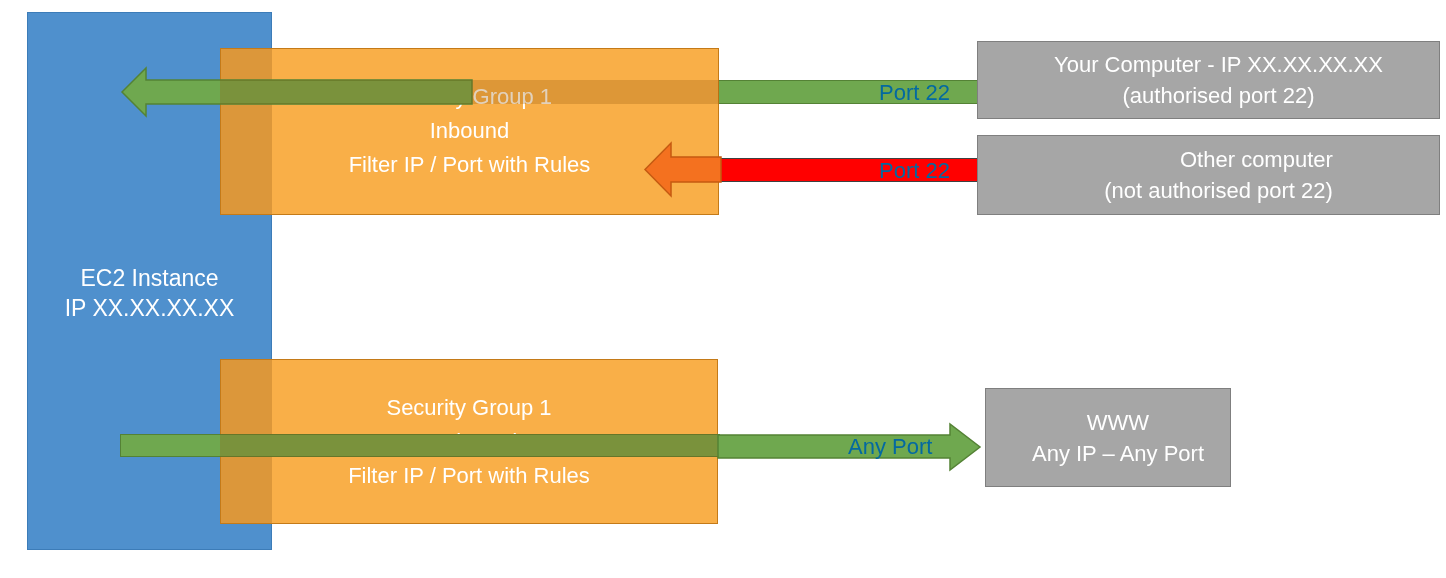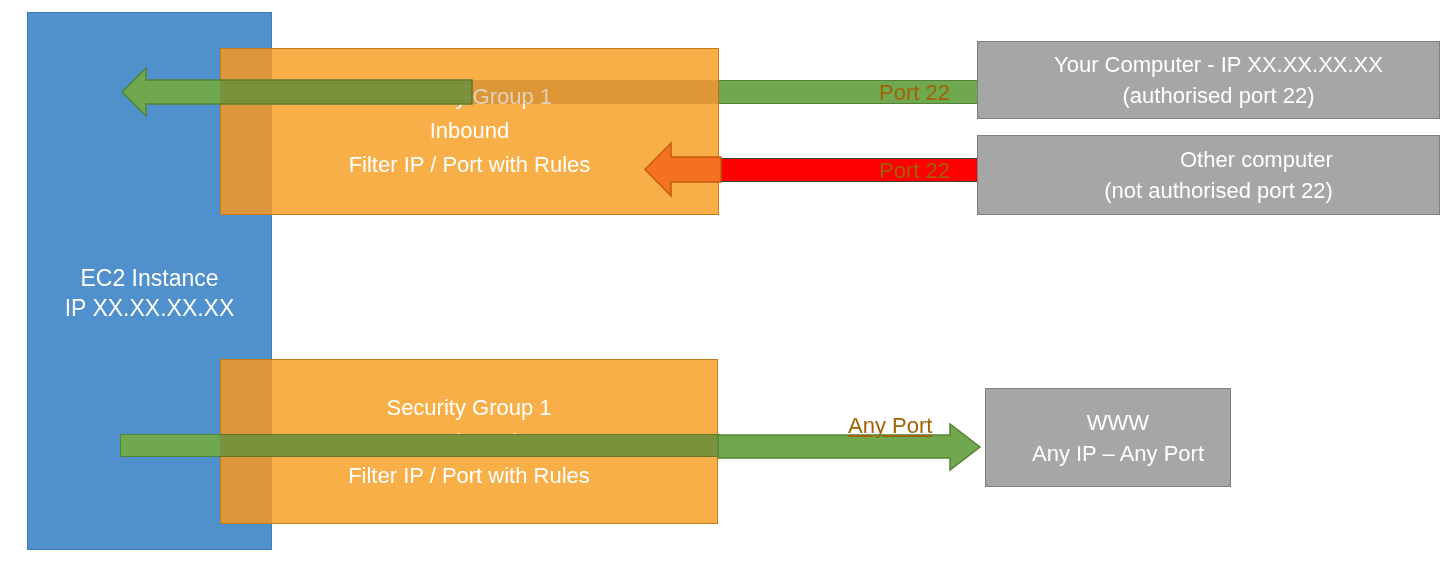--- a/index.html
+++ b/index.html
@@ -90,21 +90,21 @@
   .grey-other{ left: 977px; top: 135px; width: 463px; height: 80px; text-align: right; }
   .grey-www  { left: 985px; top: 388px; width: 246px; height: 99px; justify-content: center; }
 
   
   .bar {
     position: absolute;
     box-sizing: border-box;
   }
   .bar-label {
     position: absolute;
-    color: #a16207;
+    color: #0369a1;
     font-size: 22px;
     line-height: 23px;
     white-space: nowrap;
   }
   
   .green-in-bar {
     left: 719px;
     top: 80px;
     width: 258px;
     height: 24px;
@@ -152,21 +152,21 @@
     border: 1px solid #548235;
   }
   
   .green-arrow-right {
     position: absolute;
     left: 718px;
     top: 424px;
     width: 262px;
     height: 46px;
   }
-  .anyport-label { left: 848px; top: 414px; text-decoration: underline; }
+  .anyport-label { left: 848px; top: 435px; }
   svg { display: block; overflow: visible; }
 </style>
 </head>
 <body>
 
 <div id="canvas">
 
   <div class="box ec2-box">
     <div class="ec2-label">EC2 Instance
 IP XX.XX.XX.XX</div>

